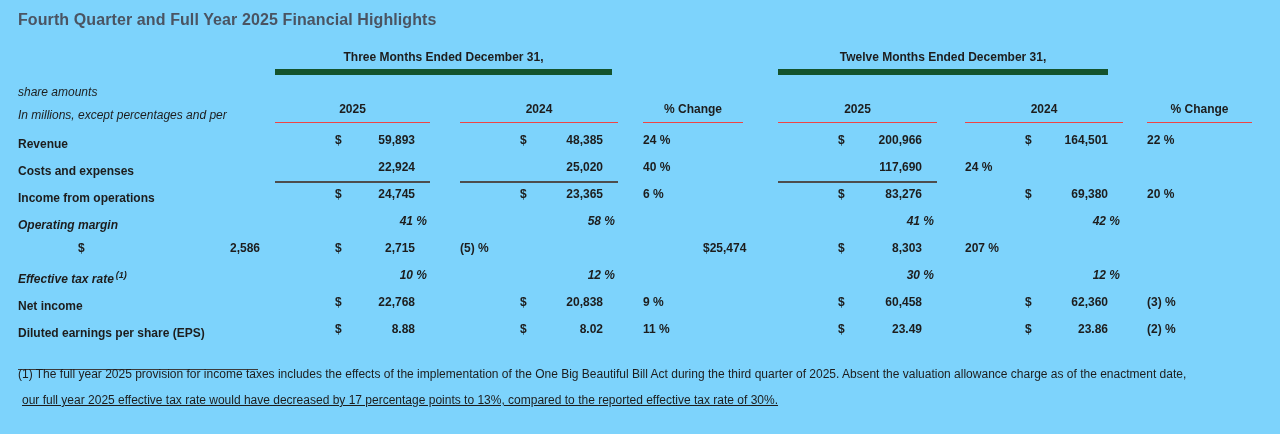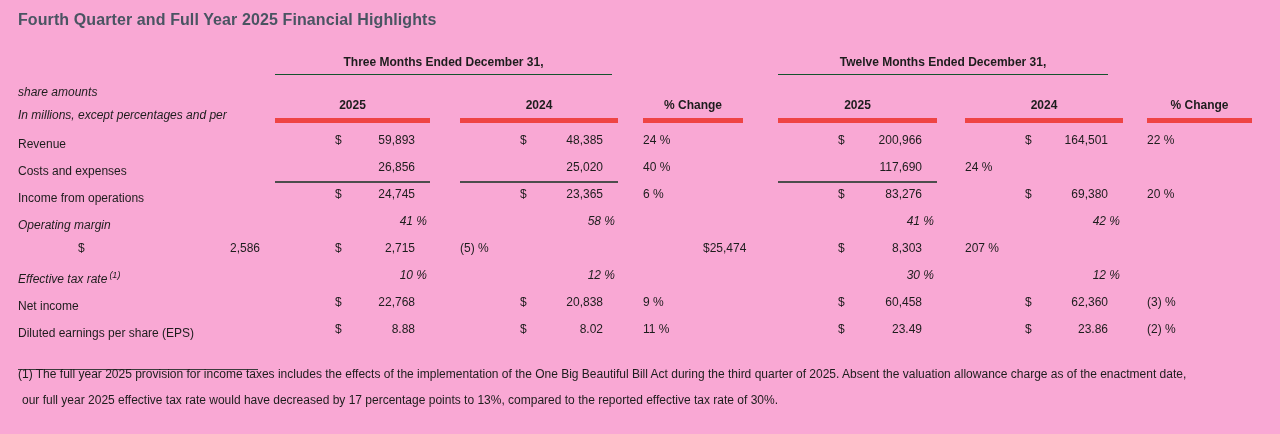--- a/index.html
+++ b/index.html
@@ -1,57 +1,57 @@
 <!DOCTYPE html>
 <html><head>
 <meta charset="utf-8">
 <style>
   * { margin:0; padding:0; box-sizing:border-box; }
   html,body { background:#ffffff; }
   .page {
     position:relative;
     width:1280px; height:434px;
-    background:#f9a8d4;
+    background:#7dd3fc;
     font-family:"Liberation Sans", sans-serif;
     font-size:12px;
     color:#1d1d1d;
     overflow:hidden;
   }
   .title {
     position:absolute; left:18px; top:11px;
     font-size:16px; font-weight:bold; color:#4a5462;
     letter-spacing:.1px;
   }
   
   .grid {
     display:grid;
     grid-template-columns:257px 155px 30px 158px 25px 100px 35px 159px 28px 158px 24px 105px;
   }
   .headers { position:absolute; left:18px; top:46px; width:1234px; }
   .hrow1 .group {
     height:29px; display:flex; align-items:flex-end; justify-content:center;
     font-weight:bold; padding-bottom:5px;
-    border-bottom:1px solid #14532d;
+    border-bottom:6px solid #14532d;
   }
   .group-q { grid-column:2 / 5; margin-right:6px; }
   .group-fy { grid-column:8 / 11; margin-right:15px; }
   .hrow2 { margin-top:17px; }
   .hrow2 .colhead {
     height:31px; display:flex; align-items:flex-end; justify-content:center;
     font-weight:bold; padding-bottom:6px;
-    border-bottom:5px solid #ef4444;
+    border-bottom:1px solid #ef4444;
   }
   .ch1 { grid-column:2; } .ch2 { grid-column:4; } .ch3 { grid-column:6; }
   .ch4 { grid-column:8; } .ch5 { grid-column:10; } .ch6 { grid-column:12; }
   .unit-note {
     position:absolute; left:18px; top:81px; width:252px;
     font-style:italic; line-height:23px; color:#1d1d1d;
   }
   
-  .rows { position:absolute; left:18px; top:127px; width:1234px; }
+  .rows { position:absolute; left:18px; top:127px; width:1234px;font-weight:bold; }
   .row { height:27px; line-height:27px; }
   .row > :nth-child(1){ grid-column:1; }
   .row > :nth-child(2){ grid-column:2; }
   .row > :nth-child(3){ grid-column:4; }
   .row > :nth-child(4){ grid-column:6; }
   .row > :nth-child(5){ grid-column:8; }
   .row > :nth-child(6){ grid-column:10; }
   .row > :nth-child(7){ grid-column:12; }
   .cell.label { white-space:nowrap; }
   .cell.label sup { font-size:9px; padding-left:2px; }
@@ -69,21 +69,21 @@
   }
   
   .foot-rule {
     position:absolute; left:18px; top:369px; width:240px;
     border-top:1px solid #3c3c3c;
   }
   .footnote {
     position:absolute; left:18px; top:361px; width:1250px;
     line-height:26px; white-space:nowrap;
   }
-  .footnote .l2 { padding-left:4px; }
+  .footnote .l2 { padding-left:4px;text-decoration:underline; }
 </style>
 </head>
 <body>
 
 <div class="page">
 
   <div class="title">Fourth Quarter and Full Year 2025 Financial Highlights</div>
 
   <div class="headers">
     <div class="grid hrow1">
@@ -126,21 +126,21 @@
           <span class="d">$</span>
           <span class="v">164,501</span>
         </div>
       <div class="cell chg">22 %</div>
     </div>
 
     <div class="grid row rule-after">
       <div class="cell label"><span>Costs and expenses</span><sup></sup></div>
       <div class="cell money">
           <span class="d"></span>
-          <span class="v">26,856</span>
+          <span class="v">22,924</span>
         </div>
       <div class="cell money">
           <span class="d"></span>
           <span class="v">25,020</span>
         </div>
       <div class="cell chg">40 %</div>
       <div class="cell money">
           <span class="d"></span>
           <span class="v">117,690</span>
         </div>

